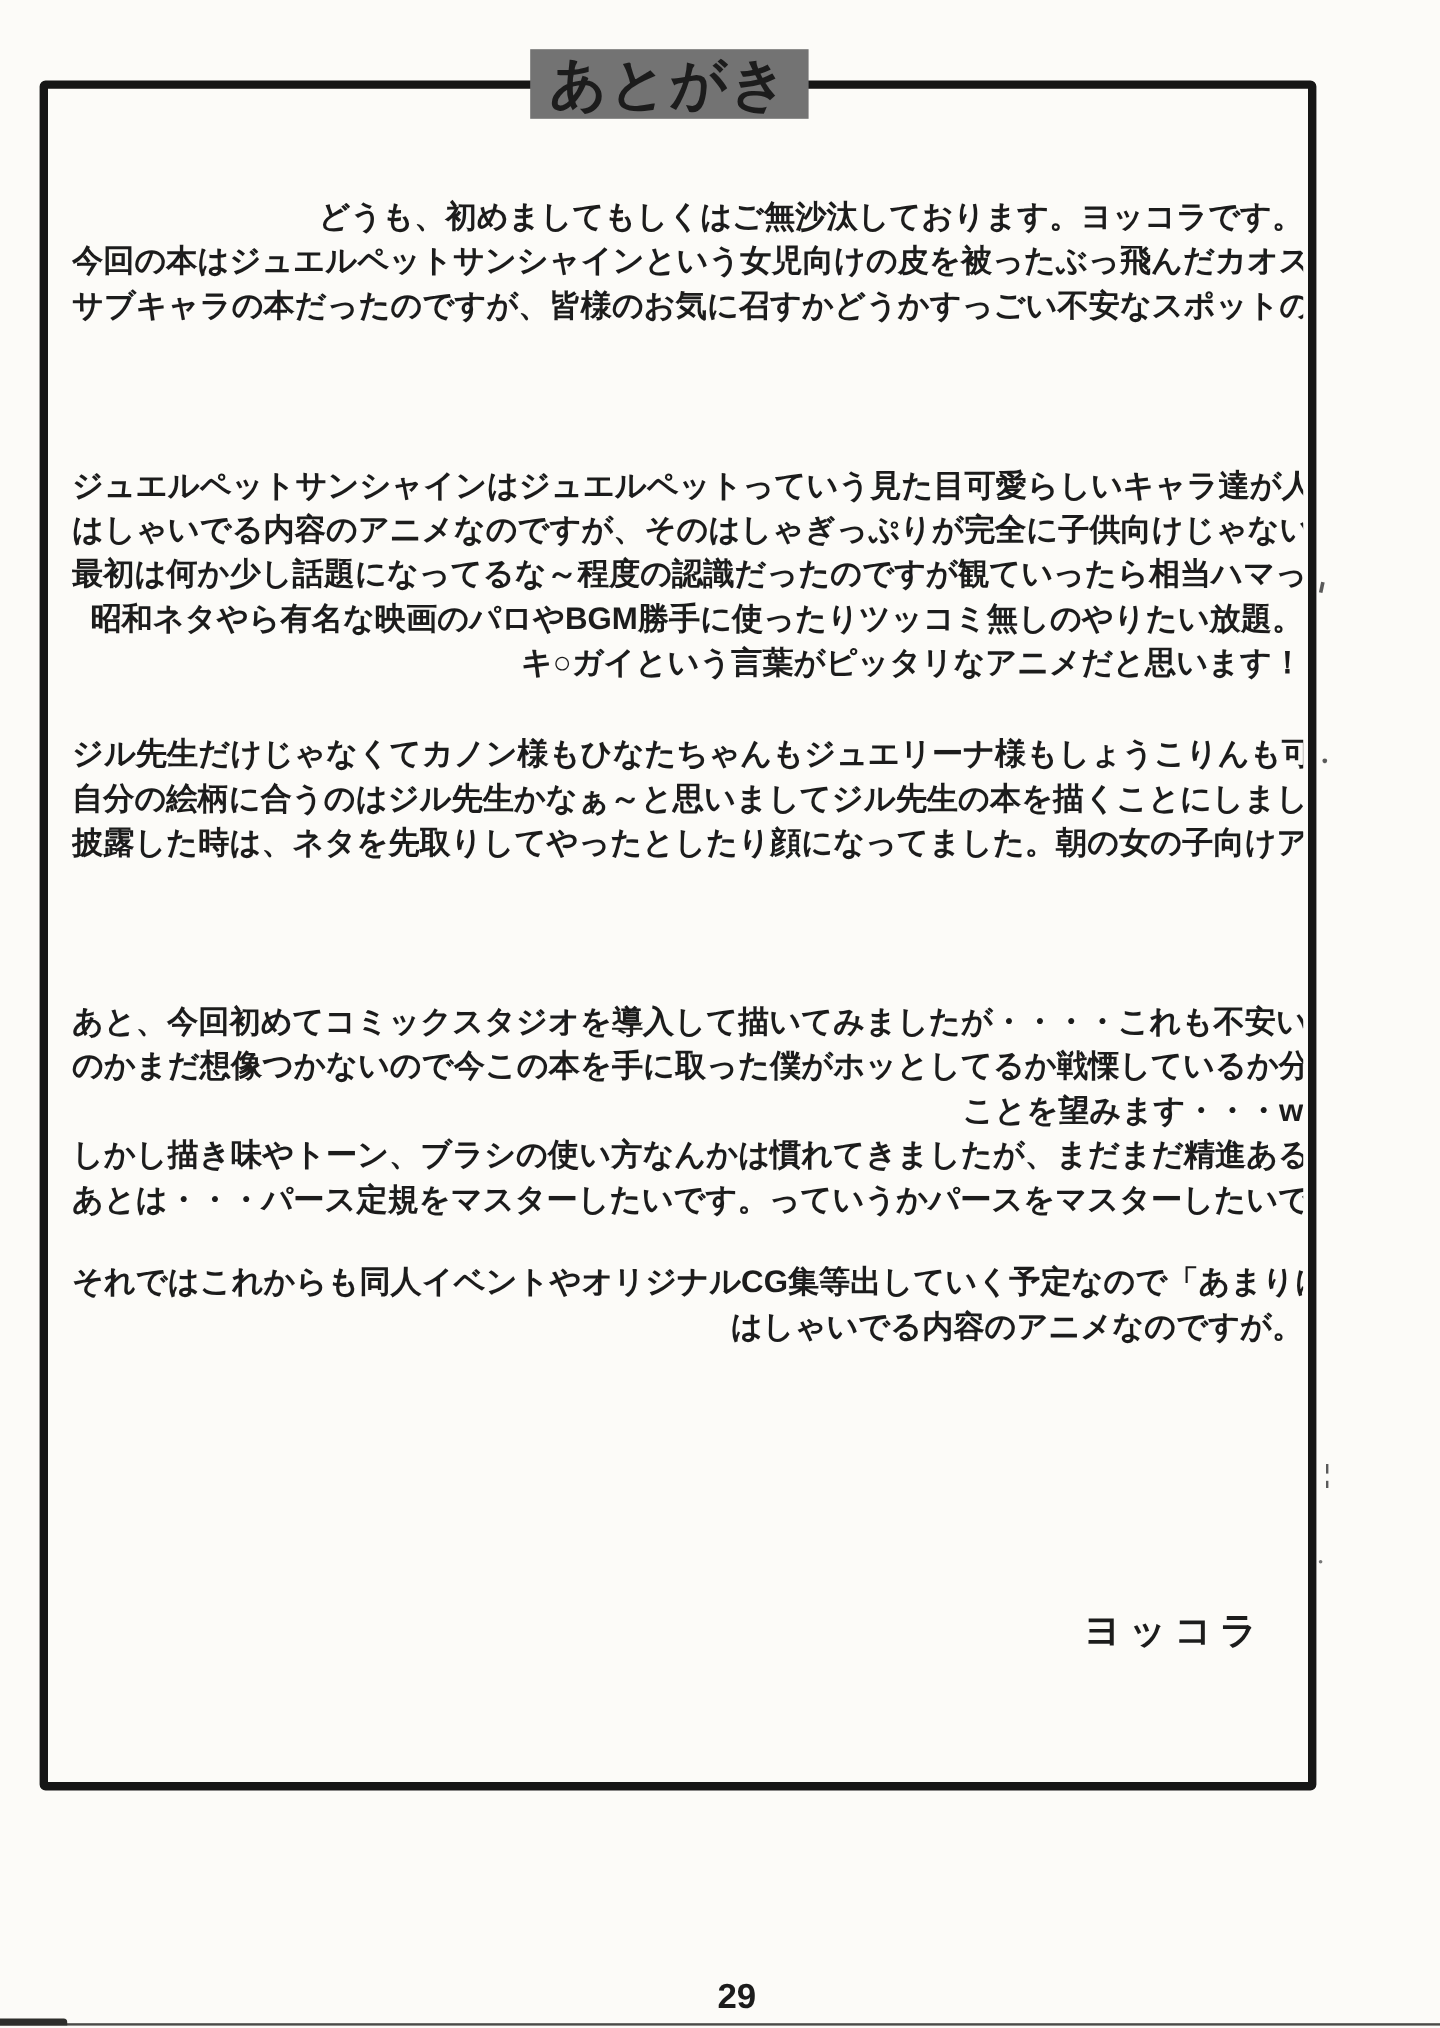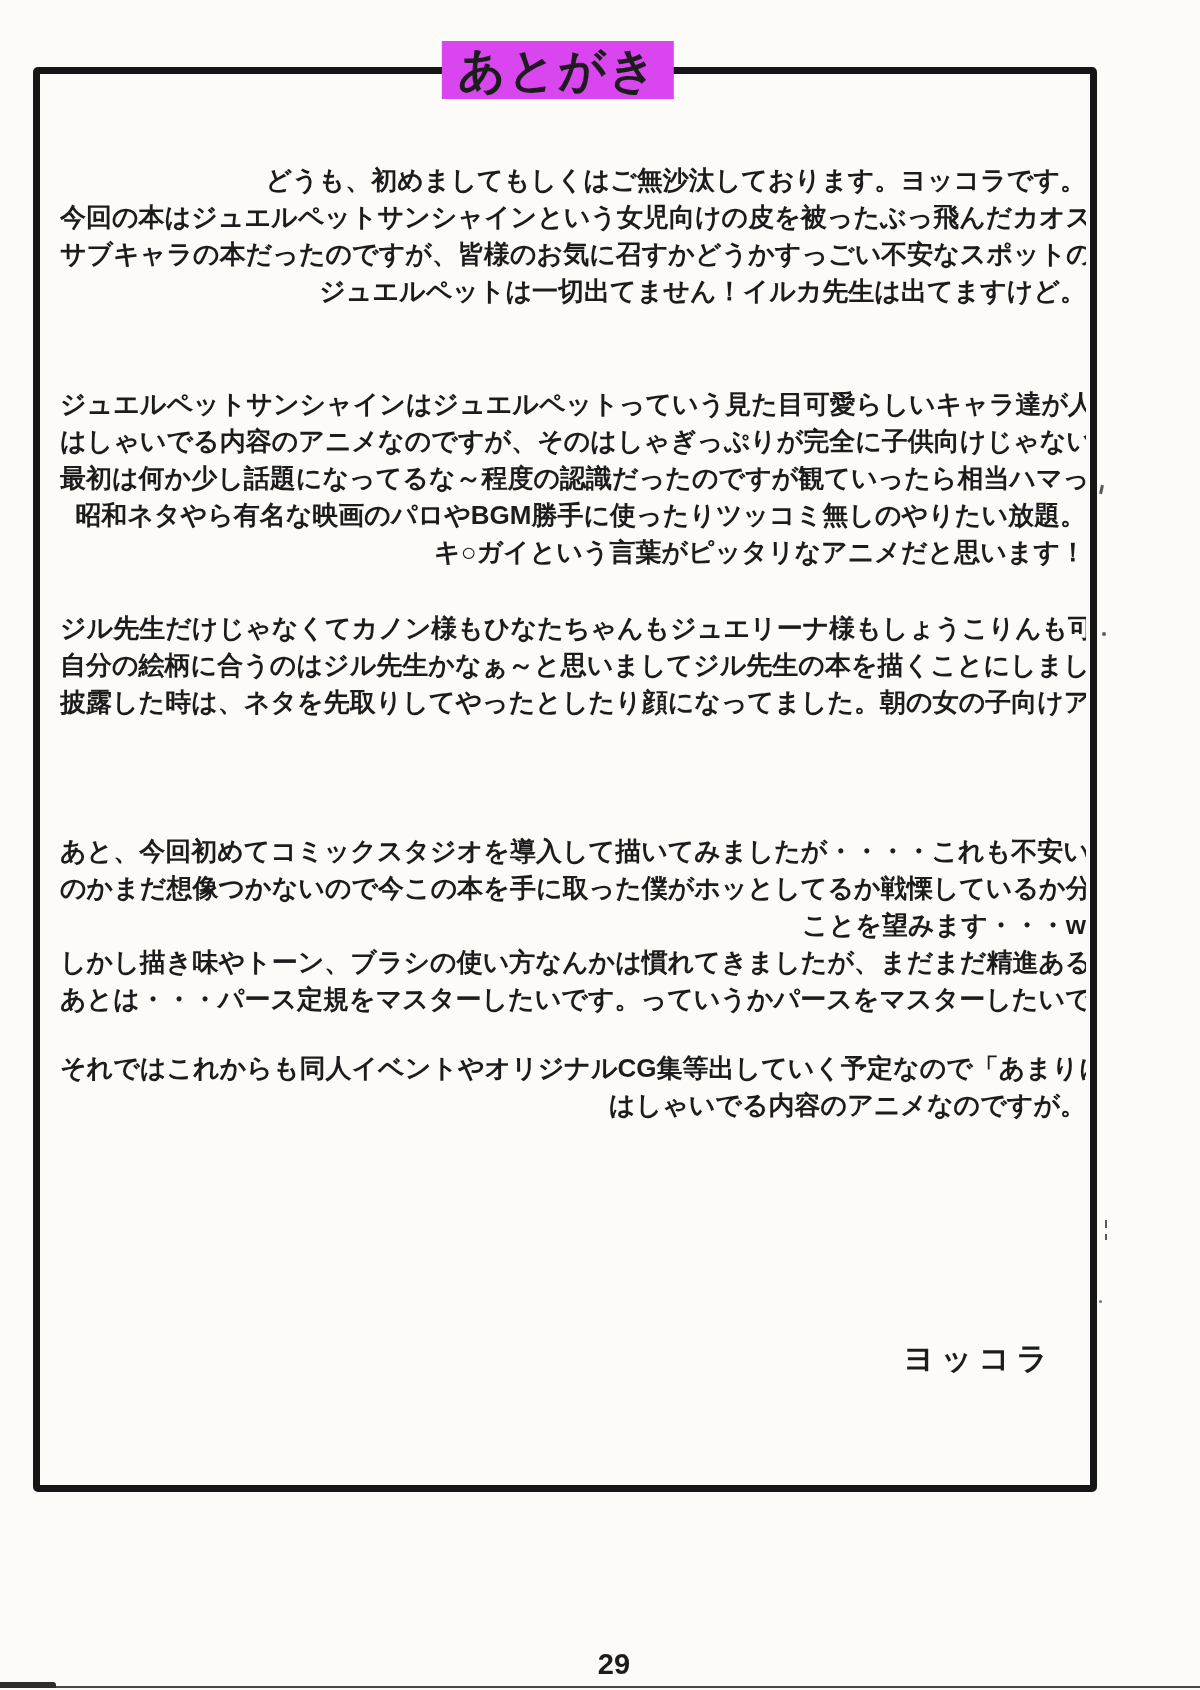--- a/index.html
+++ b/index.html
@@ -22,21 +22,21 @@
     width: 1050px;
     height: 1411px;
     border: 7px solid #161616;
     border-radius: 5px;
   }
   .title {
     position: absolute;
     top: -33px;
     left: 50%;
     transform: translateX(-53%);
-    background: #d946ef;
+    background: #737373;
     padding: 0 16px;
     font-size: 47px;
     line-height: 58px;
     font-weight: bold;
     letter-spacing: 2px;
     white-space: nowrap;
   }
   .para {
     position: absolute;
     left: 20px;
@@ -99,21 +99,20 @@
 <body>
 
 <div class="frame">
 
   <div class="title">あとがき</div>
 
   <div class="para p1">
     <div class="line">どうも、初めましてもしくはご無沙汰しております。ヨッコラです。</div>
     <div class="line">今回の本はジュエルペットサンシャインという女児向けの皮を被ったぶっ飛んだカオスアニメのジル先生という</div>
     <div class="line">サブキャラの本だったのですが、皆様のお気に召すかどうかすっごい不安なスポットの当て方でしたが・・・・</div>
-    <div class="line">ジュエルペットは一切出てません！イルカ先生は出てますけど。</div>
   </div>
 
   <div class="para p2">
     <div class="line">ジュエルペットサンシャインはジュエルペットっていう見た目可愛らしいキャラ達が人間と共に学生生活を送り</div>
     <div class="line">はしゃいでる内容のアニメなのですが、そのはしゃぎっぷりが完全に子供向けじゃないのでびっくりしました。</div>
     <div class="line">最初は何か少し話題になってるな～程度の認識だったのですが観ていったら相当ハマってました。</div>
     <div class="line">昭和ネタやら有名な映画のパロやBGM勝手に使ったりツッコミ無しのやりたい放題。</div>
     <div class="line">キ○ガイという言葉がピッタリなアニメだと思います！</div>
   </div>
 

